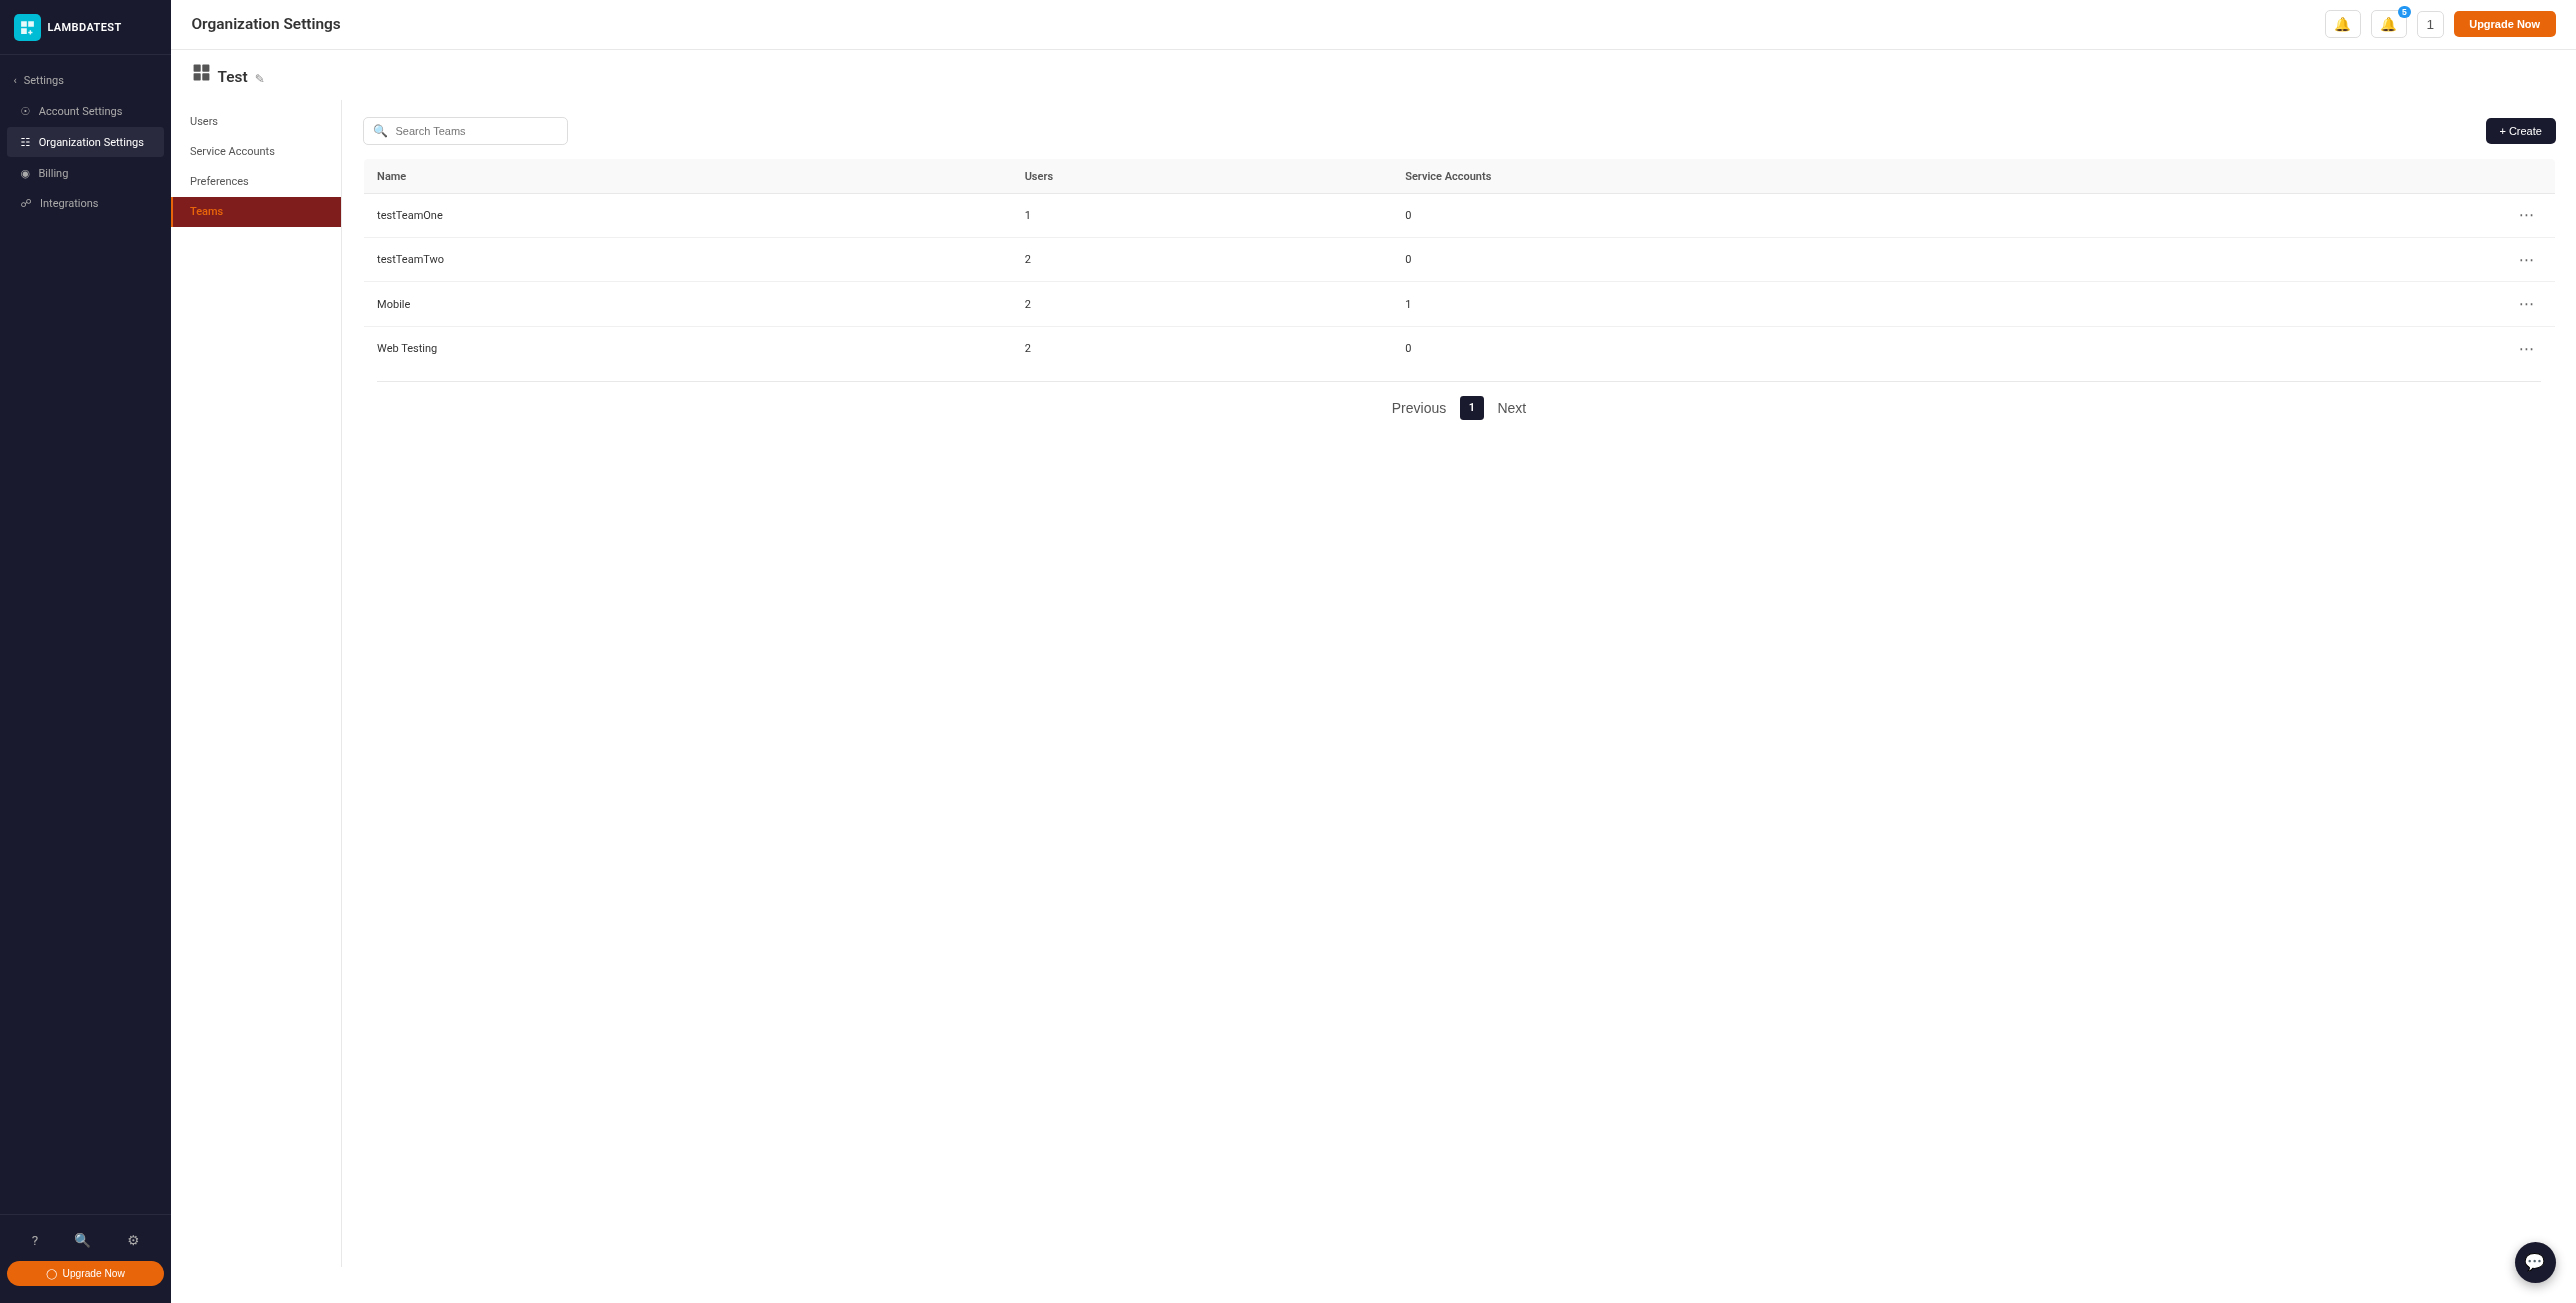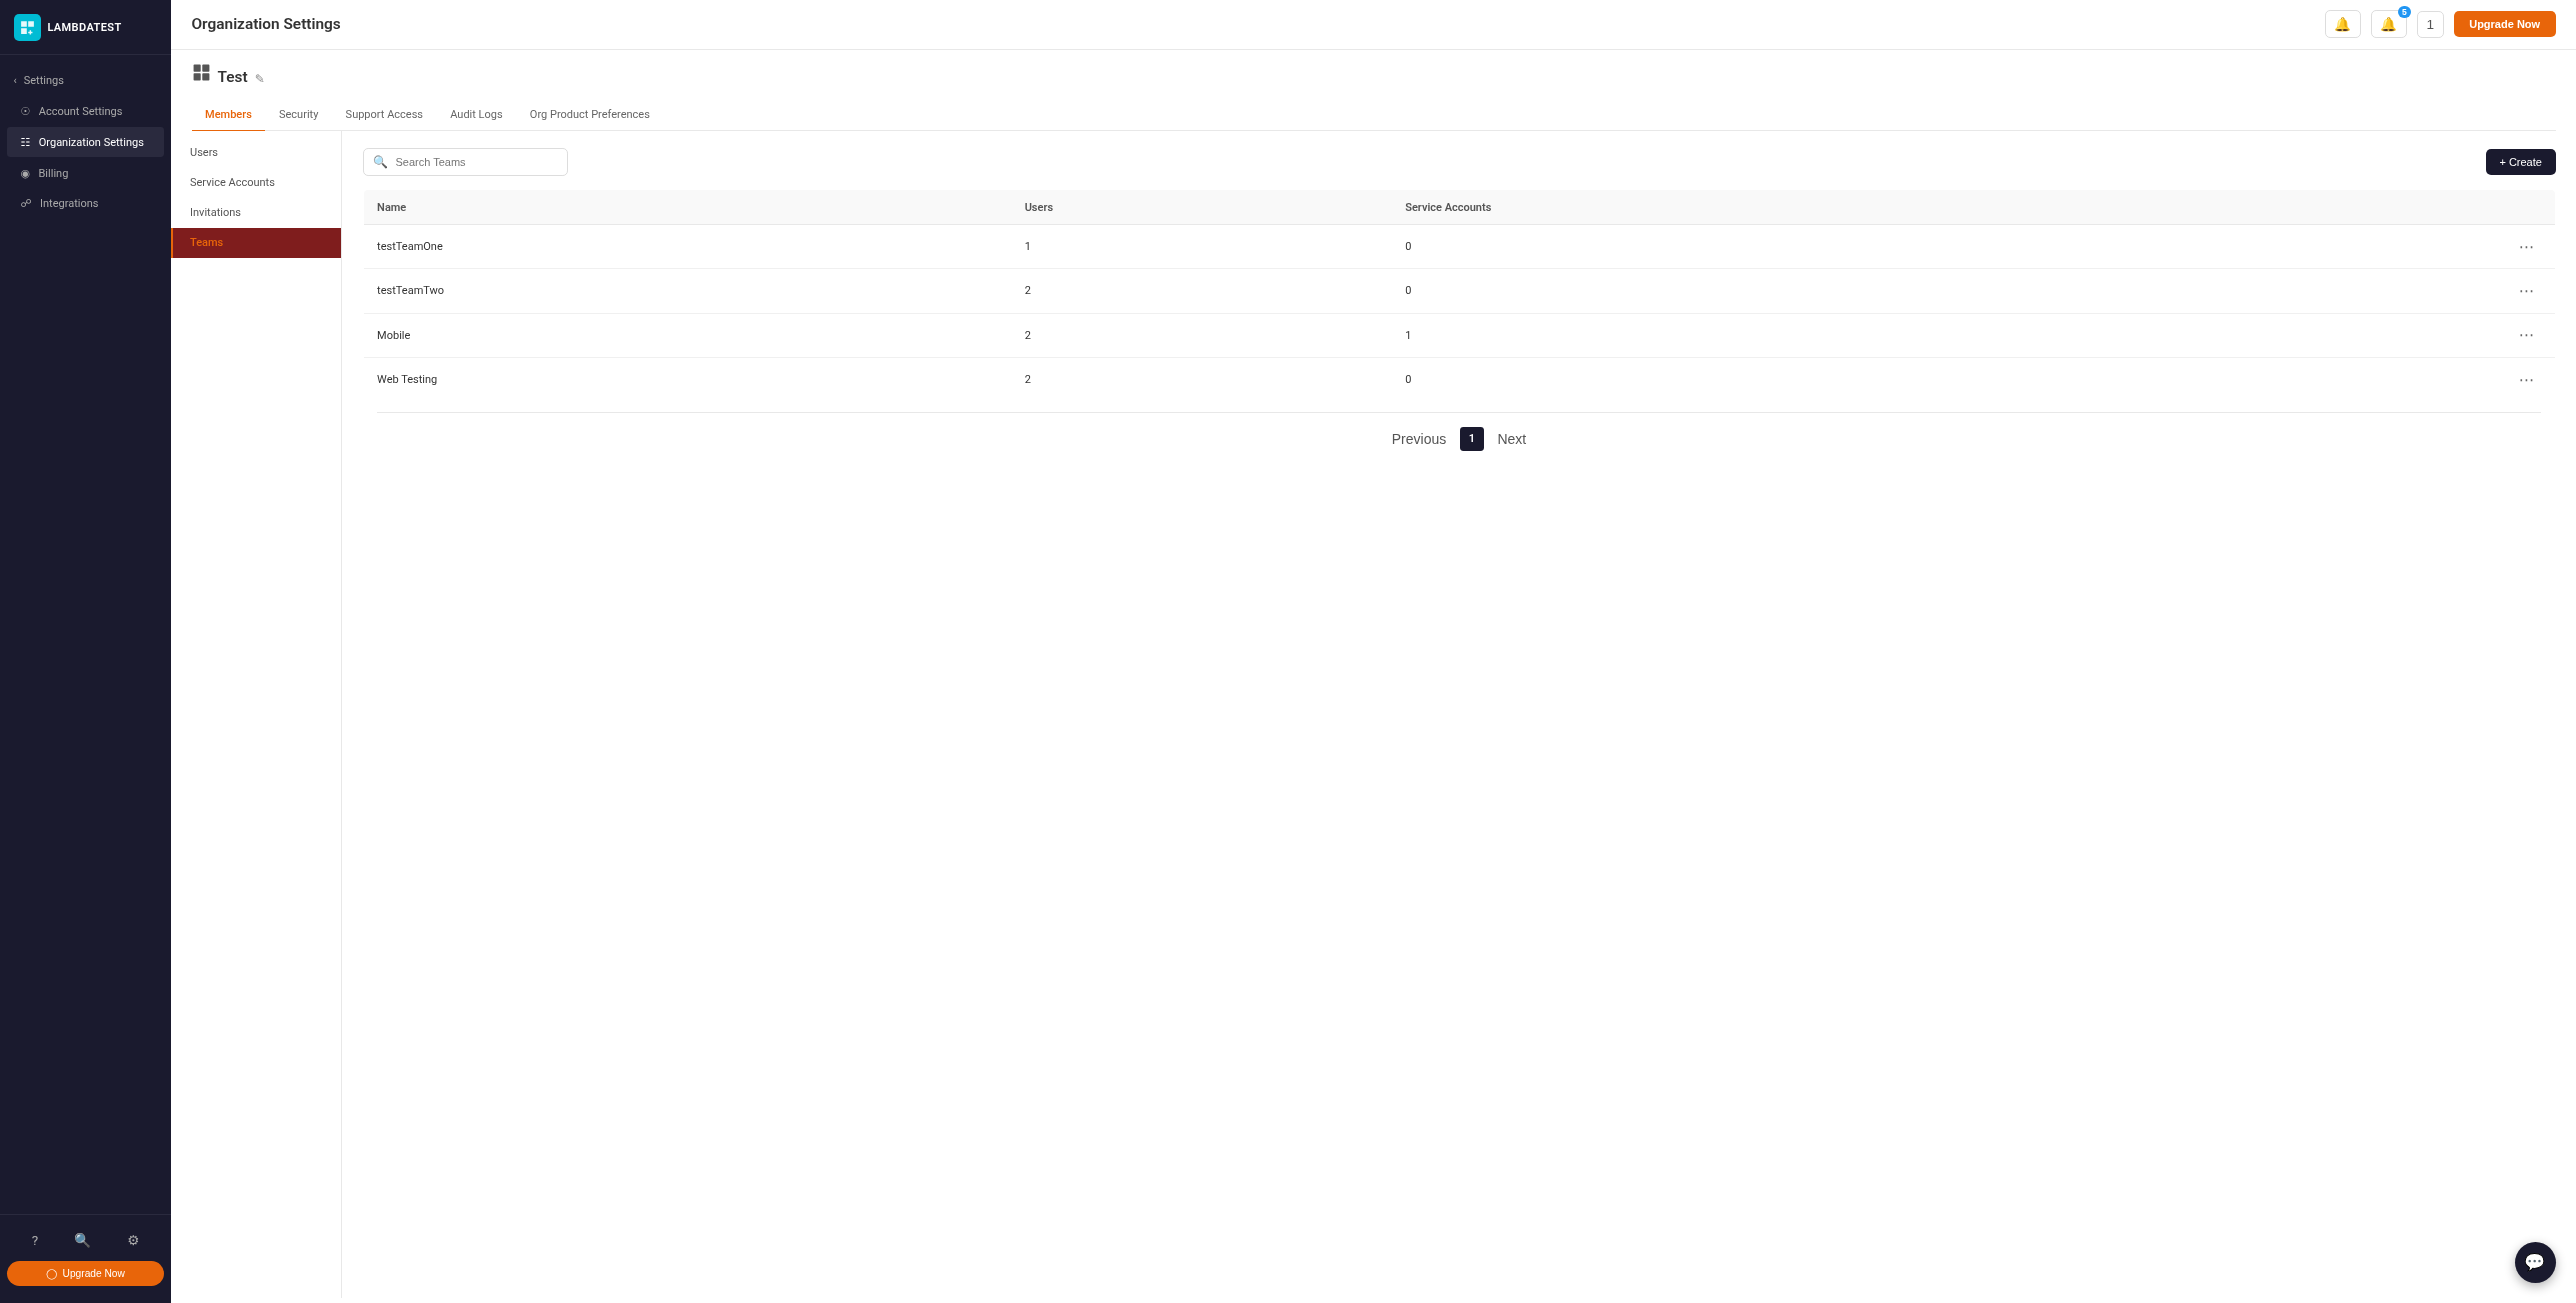--- a/index.html
+++ b/index.html
@@ -450,50 +450,33 @@
             <rect x="2" y="2" width="9" height="9" rx="1" fill="#555"></rect>
             <rect x="13" y="2" width="9" height="9" rx="1" fill="#555"></rect>
             <rect x="2" y="13" width="9" height="9" rx="1" fill="#555"></rect>
             <rect x="13" y="13" width="9" height="9" rx="1" fill="#555"></rect>
           </svg>
         </span>
         <span class="org-name">Test</span>
         <span class="edit-icon">✎</span>
       </div>
 
-      <div class="tabs">
-        <div class="tab active">
-          <span>Members</span>
-        </div>
-        <div class="tab">
-          <span>Security</span>
-        </div>
-        <div class="tab">
-          <span>Support Access</span>
-        </div>
-        <div class="tab">
-          <span>Audit Logs</span>
-        </div>
-        <div class="tab">
-          <span>Org Product Preferences</span>
-        </div>
-      </div>
     </div>
 
     <div class="members-content">
 
       <div class="members-nav">
         <div class="members-nav-item">
           <span>Users</span>
         </div>
         <div class="members-nav-item">
           <span>Service Accounts</span>
         </div>
         <div class="members-nav-item">
-          <span>Invitations</span>
+          <span>Preferences</span>
         </div>
         <div class="members-nav-item active">
           <span>Teams</span>
         </div>
       </div>
 
       <div class="teams-panel">
         <div class="teams-toolbar">
           <div class="search-box">
             <span class="search-icon-char">🔍</span>

